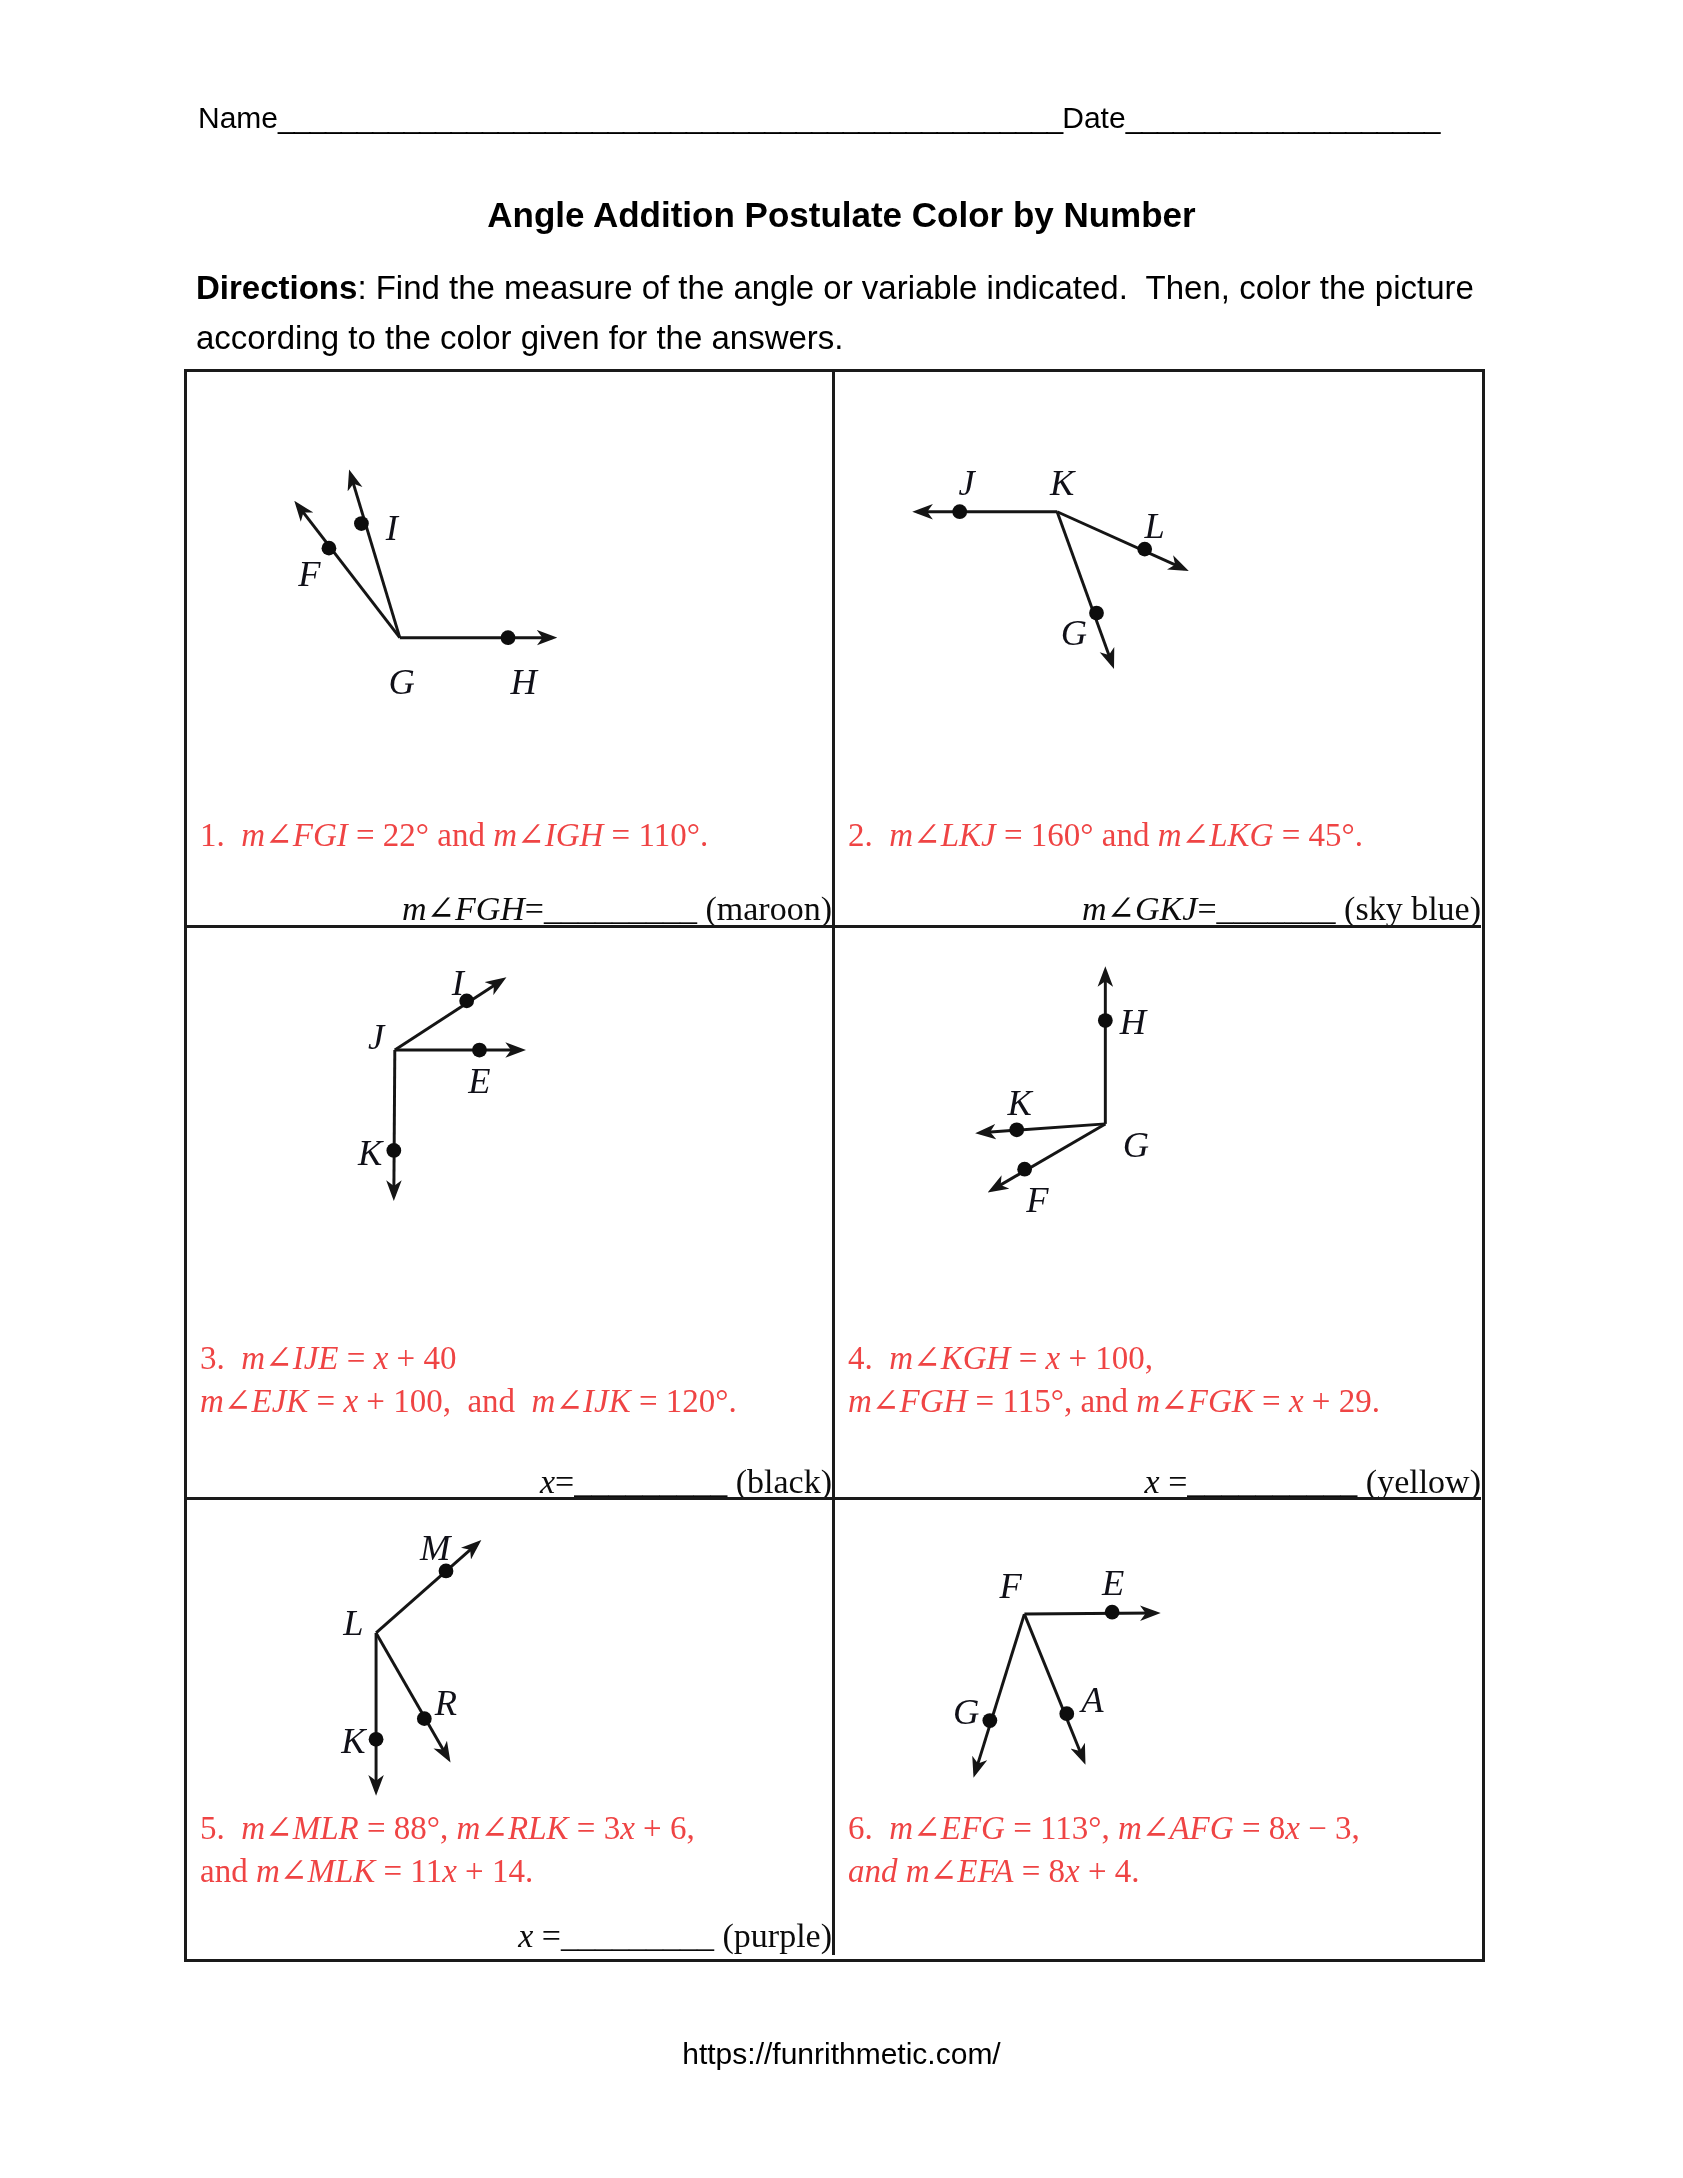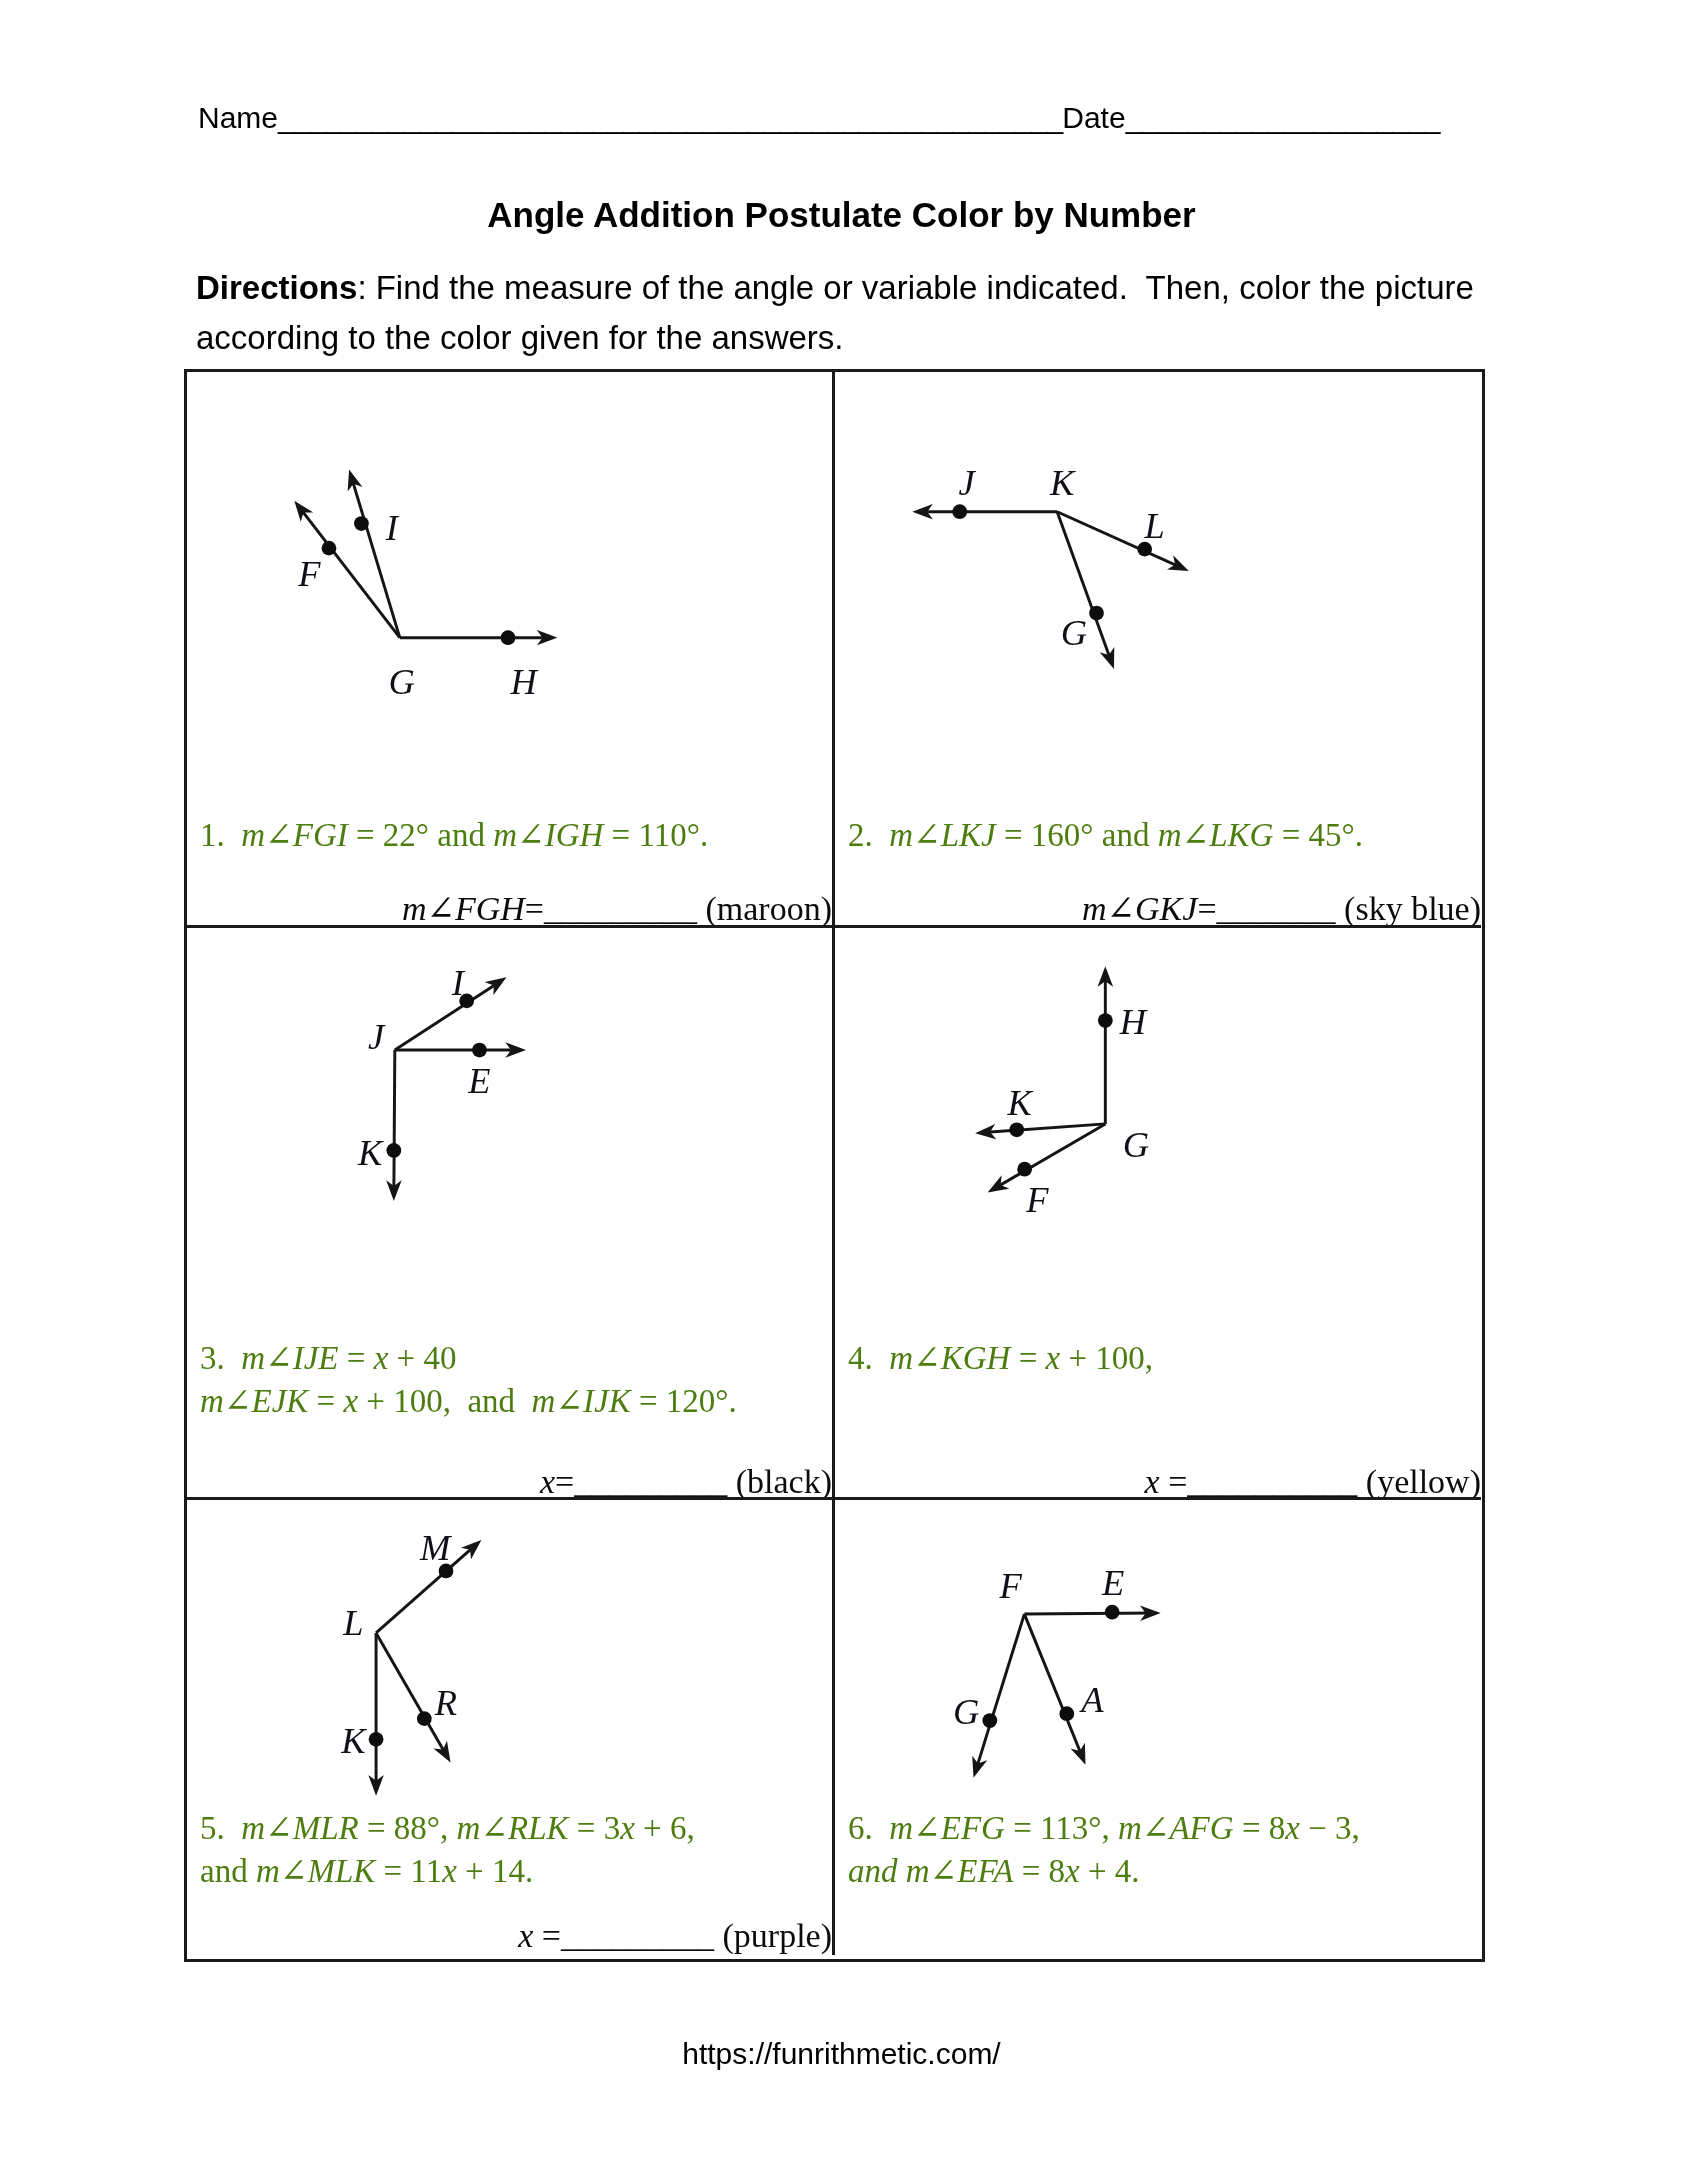--- a/index.html
+++ b/index.html
@@ -26,21 +26,21 @@
   .cell.r1,.cell.r2{border-bottom:3px solid #1a1a1a;}
 
   .diagram{position:absolute;left:0;top:0;width:100%;height:100%;}
   .diagram line{stroke:#151515;stroke-width:3;}
   .diagram circle{fill:#0d0d0d;}
   .diagram text{font:italic 37px "Liberation Serif","DejaVu Serif",serif;fill:#101018;
                 text-anchor:middle;}
 
   .stmt{position:absolute;left:13px;right:6px;
         font:33px/43px "Liberation Serif","DejaVu Serif","DejaVu Sans",serif;
-        white-space:pre-wrap;color:#4d7c0f;}
+        white-space:pre-wrap;color:#ef4444;}
   .ans{position:absolute;left:0;right:0;text-align:right;
        font:34px/42px "Liberation Serif","DejaVu Serif","DejaVu Sans",serif;
        white-space:pre;color:#0c0c0c;}
   .r1 .stmt{top:442px;}  .r1 .ans{top:516px;}
   .r2 .stmt{top:409px;}  .r2 .ans{top:533px;padding-left:44px;}
   .r3 .stmt{top:307px;}  .r3 .ans{top:415px;}
 
   #footer{position:absolute;left:0;top:2035px;width:1683px;text-align:center;
           font:30px/38px "Liberation Sans",sans-serif;color:#000;}
 </style>
@@ -130,21 +130,21 @@
           <line x1="274" y1="199" x2="147" y2="208" marker-end="url(#ah3)"></line>
           <line x1="274" y1="199" x2="159" y2="266" marker-end="url(#ah3)"></line>
           <circle cx="274" cy="94" r="7.5"></circle>
           <circle cx="184" cy="205" r="7.5"></circle>
           <circle cx="192" cy="245" r="7.5"></circle>
           <text x="187" y="190">K</text>
           <text x="302" y="108">H</text>
           <text x="305" y="233">G</text>
           <text x="205" y="288">F</text>
         </svg>
-        <div class="stmt"><div><span>4.  </span><span class="it">m∠KGH</span><span> = </span><span class="it">x</span><span> + 100,</span></div></div>
+        <div class="stmt"><div><span>4.  </span><span class="it">m∠KGH</span><span> = </span><span class="it">x</span><span> + 100,</span></div><div><span class="it">m∠FGH</span><span> = 115°, and </span><span class="it">m∠FGK</span><span> = </span><span class="it">x</span><span> + 29.</span></div></div>
         <div class="ans"><span class="it">x</span><span> =</span><span>__________</span><span> (yellow)</span></div>
       </div>
       <div class="cell r3 c1">
         <svg class="diagram" viewBox="0 0 655 460">
           <defs>
             <marker id="ah4" viewBox="0 0 8 6" markerWidth="7" markerHeight="5.5" refX="6" refY="3" orient="auto">
               <path d="M0,0 L8,3 L0,6 L2.2,3 Z" fill="#151515"></path>
             </marker>
           </defs>
           <line x1="192" y1="134" x2="295" y2="43" marker-end="url(#ah4)"></line>

